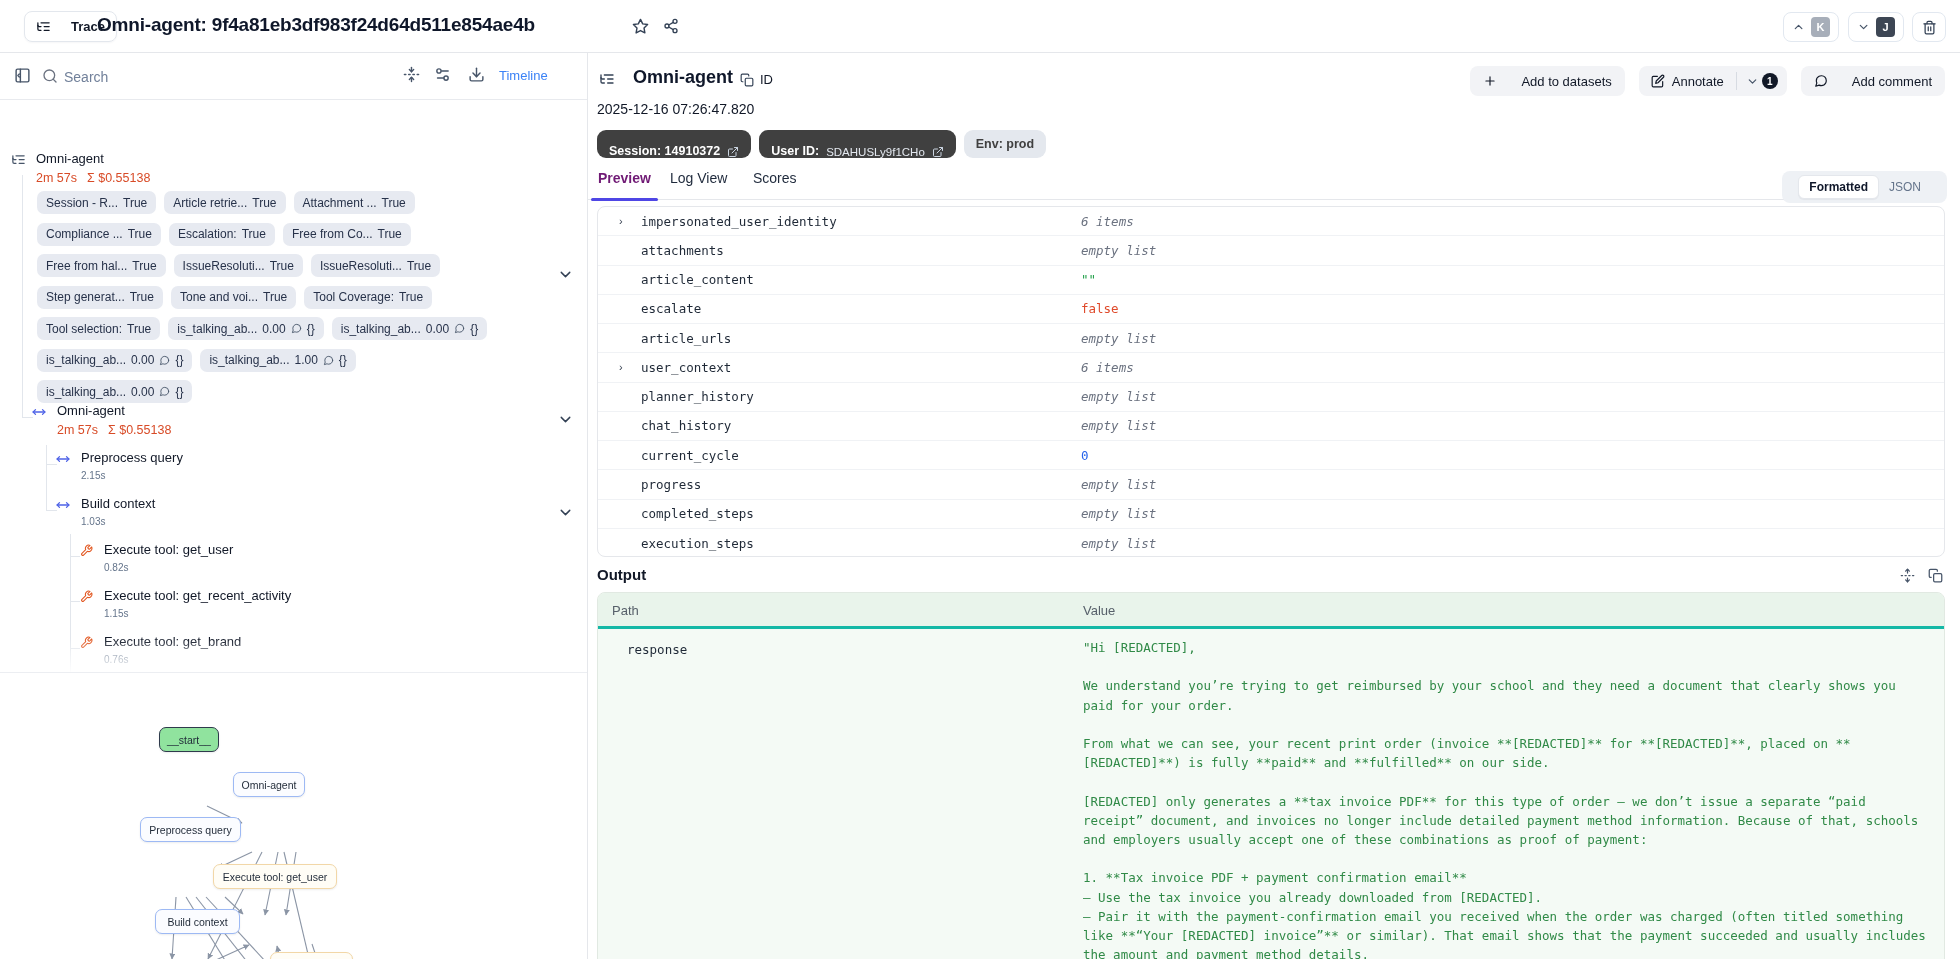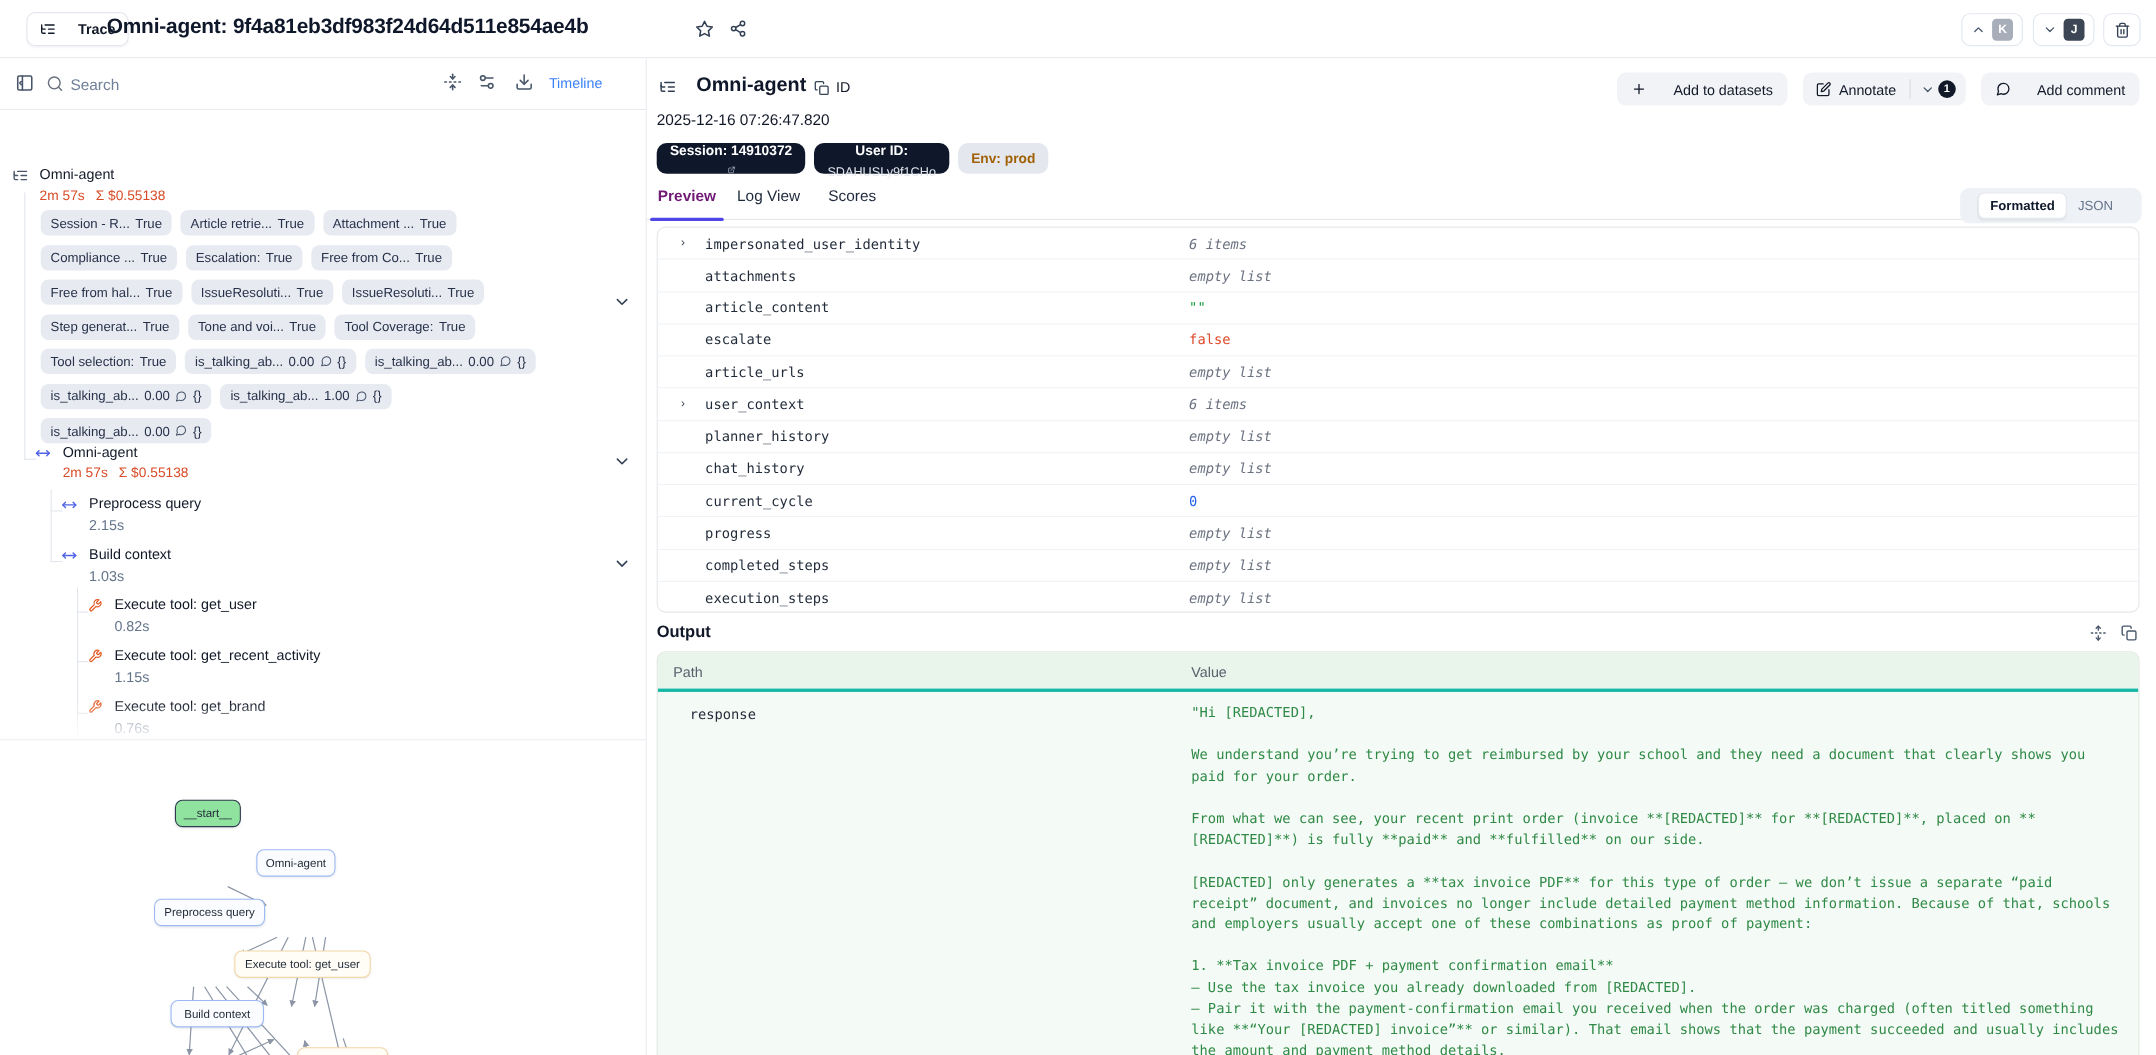--- a/index.html
+++ b/index.html
@@ -20,44 +20,44 @@
   .kbd-j { background:#3d4654; }
 
   
   #sidebar { position:absolute; left:0; top:53px; width:588px; height:906px; background:#fff; border-right:1px solid #e5e7eb; }
   .sb-head { position:absolute; left:0; top:0; width:587px; height:47px; border-bottom:1px solid #e8eaee; }
   .sb-search-input { position:absolute; left:64px; top:12px; width:320px; height:24px; border:none; outline:none; font-size:14px; color:#334155; }
   .sb-search-input::placeholder { color:#71809a; }
   .sb-timeline { position:absolute; left:499px; top:15px; font-size:13px; font-weight:500; color:#3b82f6; cursor:pointer; }
   .tree-wrap { position:absolute; left:0; top:47px; width:587px; height:572px; overflow:hidden; }
   .tree-label { position:absolute; font-size:13px; font-weight:500; color:#111827; white-space:nowrap; cursor:pointer; }
-  .tree-dur { position:absolute; font-size:13px; color:#64748b; white-space:nowrap; }
+  .tree-dur { position:absolute; font-size:10px; color:#64748b; white-space:nowrap; }
   .tree-metrics { position:absolute; display:flex; gap:10px; font-size:12.5px; color:#d84b27; white-space:nowrap; }
   .guide { position:absolute; background:#e2e6ec; }
   .badges-block { position:absolute; left:37px; top:91px; width:522px; }
   .badge-row { display:flex; gap:8px; margin-bottom:8.5px; }
   .badge { display:inline-flex; align-items:center; gap:5px; height:23px; padding:0 9px; background:#e7eaf1; border-radius:7px; font-size:12px; color:#27324a; white-space:nowrap; cursor:pointer; }
   .chev-btn { position:absolute; left:556px; width:18px; height:18px; color:#334155; cursor:pointer; }
   .fade { position:absolute; left:0; bottom:0; width:586px; height:34px; background:linear-gradient(to bottom, rgba(255,255,255,0), rgba(255,255,255,.95)); pointer-events:none; }
   .tree-divider { position:absolute; left:0; top:619px; width:587px; height:1px; background:#eceef2; }
 
   
   .graph-node { position:absolute; display:flex; align-items:center; justify-content:center; font-size:10.5px; color:#1f2937; border-radius:7px; background:#fbfcff; border:1.5px solid #9db9f4; box-shadow:0 1px 2px rgba(16,24,40,.08); white-space:nowrap; cursor:pointer; }
   .graph-node.start { background:#90e39e; border-color:#2f3a4c; font-weight:500; }
   .graph-node.tool { background:#fffdf6; border-color:#f2d7a7; }
 
   
   #main { position:absolute; left:588px; top:53px; width:1372px; height:906px; background:#fff; }
   .m-title { position:absolute; left:45px; top:14px; font-size:18px; font-weight:700; color:#0f172a; }
   .m-idlabel { position:absolute; left:172px; top:19px; font-size:13px; font-weight:500; color:#111827; cursor:pointer; }
   .m-timestamp { position:absolute; left:9px; top:48px; font-size:14px; color:#111827; }
   .pill-row { position:absolute; left:9px; top:77px; display:flex; gap:8px; }
-  .pill-dark { display:inline-flex; align-items:center; gap:7px; height:28px; padding:0 12px; background:#0f172a; border-radius:9px; color:#fff; font-size:12.5px; font-weight:700; cursor:pointer;flex-direction:column; }
+  .pill-dark { display:inline-flex; align-items:flex-end; gap:7px; height:28px; padding:0 12px; background:#404040; border-radius:9px; color:#fff; font-size:12.5px; font-weight:700; cursor:pointer; }
   .pill-dark .sub { font-size:11.5px; font-weight:400; color:#e3e8ef; }
-  .pill-light { display:inline-flex; align-items:center; height:28px; padding:0 12px; background:#e4e8ee; border-radius:9px; color:#a16207; font-size:12.5px; font-weight:700; }
+  .pill-light { display:inline-flex; align-items:center; height:28px; padding:0 12px; background:#e4e8ee; border-radius:9px; color:#404040; font-size:12.5px; font-weight:700; }
   .actions { position:absolute; right:15px; top:13px; display:flex; align-items:center; gap:14px; }
   .act-btn { display:inline-flex; align-items:center; gap:24px; height:30px; padding:0 13px; background:#f2f3f6; border:none; border-radius:8px; font-size:13px; font-weight:500; color:#111827; cursor:pointer; font-family:inherit; }
   .annotate-group { display:inline-flex; align-items:center; height:30px; background:#f2f3f6; border-radius:8px; }
   .annotate-main { display:inline-flex; align-items:center; gap:7px; padding:0 12px; height:30px; font-size:13px; font-weight:500; color:#111827; cursor:pointer; }
   .annotate-sep { width:1px; height:18px; background:#d7dbe2; }
   .annotate-chev { display:inline-flex; align-items:center; gap:3px; padding:0 9px; height:30px; cursor:pointer; }
   .count-badge { display:inline-flex; width:16px; height:16px; border-radius:50%; background:#111827; color:#fff; font-size:10px; font-weight:700; align-items:center; justify-content:center; }
   .tabs { position:absolute; left:0; top:117px; width:1357px; height:30px; border-bottom:1px solid #e5e7eb; }
   .tab { position:absolute; top:0; height:30px; font-size:14px; color:#1e293b; font-weight:500; cursor:pointer; }
   .tab.active { font-weight:700; color:#701a75; }

